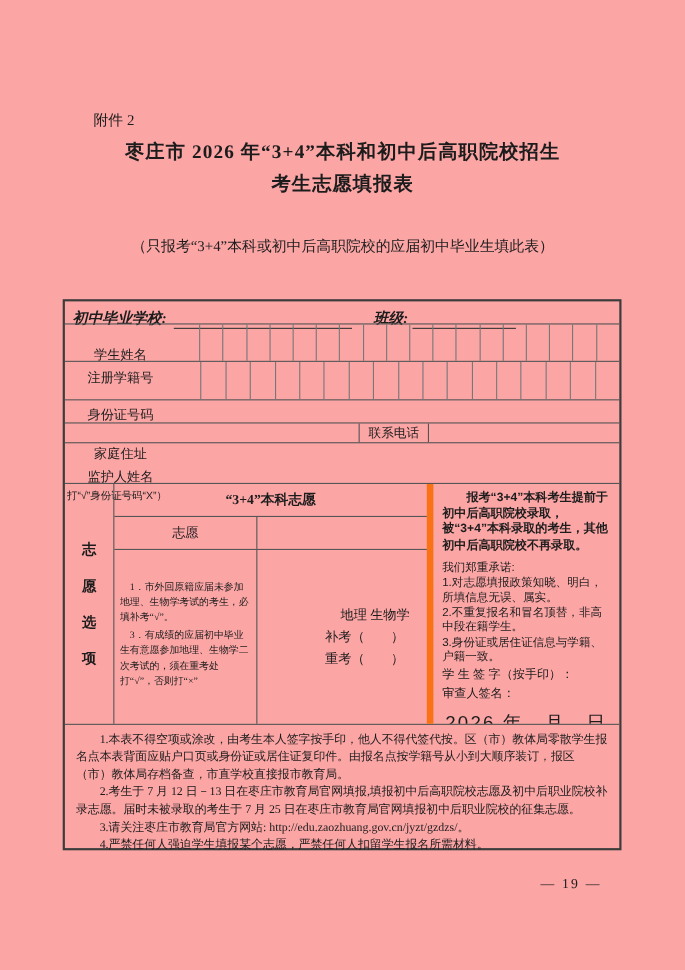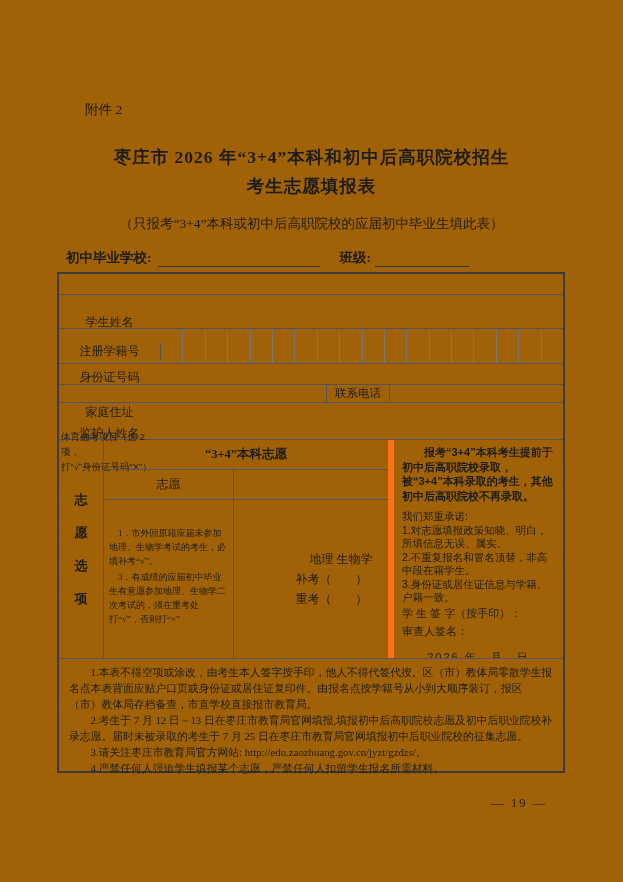--- a/index.html
+++ b/index.html
@@ -1,39 +1,39 @@
 <!DOCTYPE html>
 <html><head>
 <meta charset="utf-8">
 <style>
   html,body { margin:0; padding:0; background:#ffffff; }
   .page {
-    position:relative; width:623px; height:882px; background:#a16207;
+    position:relative; width:623px; height:882px; background:#fca5a5;
     font-family:"Liberation Serif","DejaVu Serif",serif; color:#1c1c1c; overflow:hidden;
   }
   .attachment { position:absolute; left:85px; top:101px; font-size:13.5px; }
-  .title { position:absolute; left:0; top:143px; width:100%; text-align:center;
+  .title { position:absolute; left:0; top:124px; width:100%; text-align:center;
            font-size:17.5px; font-weight:bold; line-height:29px; letter-spacing:1px; }
   .subtitle { position:absolute; left:0; top:215px; width:100%; text-align:center; font-size:13.5px; }
   .school-line { position:absolute; left:66px; top:249px; font-size:13.5px; font-weight:bold; display:flex; align-items:flex-end; }
   .blank { display:inline-block; border-bottom:1px solid #333; height:16px; }
   .blank-school { width:162px; margin:0 6px; }
   .blank-class  { width:94px;  margin:0 4px; }
-  .school-line .lab { white-space:nowrap; }
-  .school-line .lab2 { margin-left:14px; }
+  .school-line .lab { white-space:nowrap;font-style:italic; }
+  .school-line .lab2 { margin-left:14px;margin-top:32px; }
 
   .table { position:absolute; left:57px; top:272px; width:508px; height:501px;
            border:2px solid #3c3c3c; box-sizing:border-box;
            font-family:"Liberation Sans","DejaVu Sans",sans-serif; }
   .table *, .table { box-sizing:border-box; }
   .row { display:flex; border-bottom:1px solid #555; width:100%; }
   .lblcol { width:102px; border-right:1px solid #555; display:flex; flex-direction:column;
             align-items:center; justify-content:center; font-size:12px; flex:none;margin-top:48px; }
   .fillcell { flex:1; }
-  .r1 { height:21px; } .r2 { height:34px;flex-direction:column; } .r3 { height:35px; }
+  .r1 { height:21px; } .r2 { height:34px; } .r3 { height:35px; }
   .r4 { height:21px; } .r5 { height:18px; } .r6 { height:37px; }
   .r7 { height:219px; } .r8 { height:115px; border-bottom:none; }
   .cells { flex:1; display:flex; }
   .cell { flex:1; border-right:1px solid #777; }
   .cell:last-child { border-right:none; }
   .g-blank { width:166px; border-right:1px solid #555; flex:none; }
   .phone-lbl { width:63px; border-right:1px solid #555; display:flex; align-items:center;
                justify-content:center; font-size:11.5px; flex:none; }
   .sports-lbl { font-size:9.5px; line-height:15px; padding:0 2px; text-align:left; align-items:flex-start; justify-content:center; }
   .sports-opts { flex:1; display:flex; align-items:center; justify-content:center; }
@@ -53,21 +53,21 @@
   .vol-notes p { margin:0 0 2px 0; text-indent:1em; }
   .vol-right { flex:1; display:flex; align-items:center; justify-content:center; }
   .vol-right .inner { text-align:left; font-size:12px; line-height:20px;margin-left:46px; }
   .vol-right .subj { padding-left:14px; }
   .colC { flex:1; padding:5px 8px 4px 8px; font-size:10.5px; line-height:13.5px; overflow:hidden; }
   .colC p { margin:0; }
   .notice { font-weight:bold; font-size:11px; line-height:14.5px; text-indent:2em; }
   .promise-title { margin-top:7px !important; }
   .sig { margin-top:2px !important; font-size:11px; }
   .reviewer { margin-top:5px !important; font-size:11px; }
-  .dateline { margin-top:12px !important; text-align:center; font-size:11px; letter-spacing:2px; }
+  .dateline { margin-top:12px !important; text-align:center; font-size:17px; letter-spacing:2px; }
 
   .notes { padding:5px 10px 0 10px; font-size:10.8px; line-height:16px;
            font-family:"Liberation Serif","DejaVu Serif",serif; width:100%; }
   .notes p { margin:0; text-indent:2em; }
   .pagenum { position:absolute; right:76px; top:796px; font-size:12.5px; letter-spacing:2px; }
 </style>
 </head>
 <body>
 
 <div class="page">
@@ -151,21 +151,20 @@
 
     <div class="row r5">
       <div class="lblcol">监护人姓名</div>
       <div class="g-blank"></div>
       <div class="phone-lbl">联系电话</div>
       <div class="fillcell"></div>
     </div>
 
     <div class="row r6">
       <div class="lblcol sports-lbl">
-        <span>体育选考项目（选 2 项，</span>
         <span>打“√”身份证号码“X”）</span>
       </div>
     </div>
 
     <div class="row r7">
       <div class="colA">
         <span>志</span>
         <span>愿</span>
         <span>选</span>
         <span>项</span>

